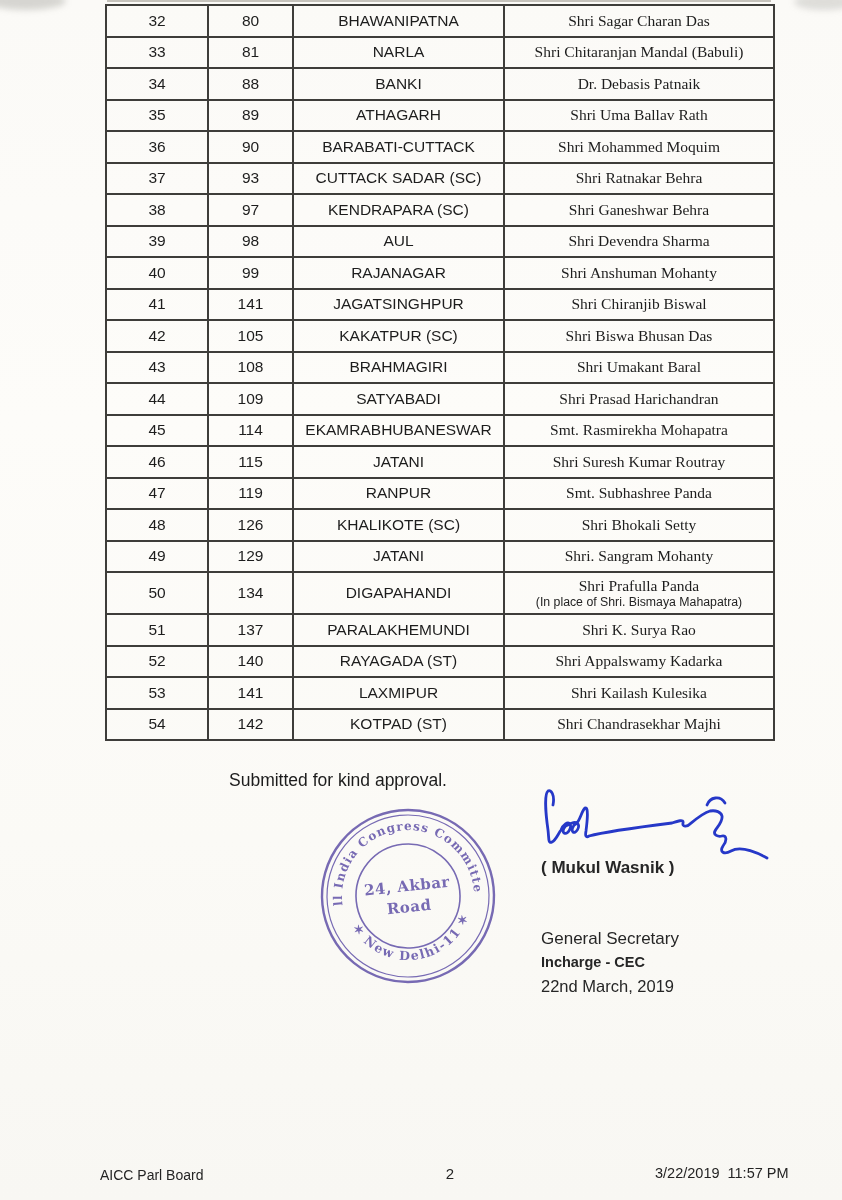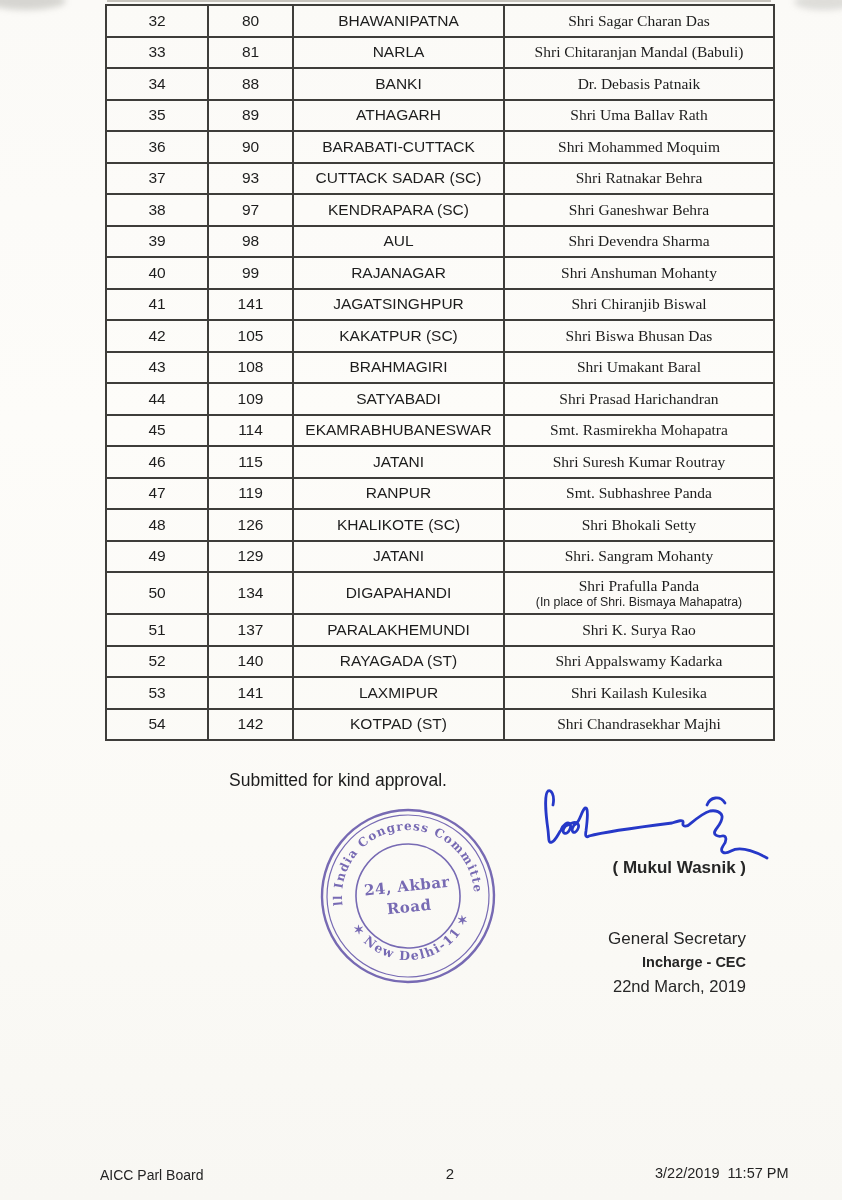--- a/index.html
+++ b/index.html
@@ -35,21 +35,21 @@
 
   
   .stamp{position:absolute;left:318px;top:806px;opacity:.92;}
   .stamp .ring{font-family:"DejaVu Serif",serif;font-size:12px;font-weight:700;letter-spacing:1.1px;fill:#6c5eae;}
   .stamp .ring-b{font-family:"DejaVu Serif",serif;font-size:12.5px;font-weight:700;letter-spacing:1.5px;fill:#6c5eae;}
   .stamp .ctr{font-family:"DejaVu Serif",serif;font-size:15px;font-weight:700;fill:#6c5eae;letter-spacing:.5px;}
 
   
   .signature{position:absolute;left:520px;top:780px;}
 
-  .sigblock{position:absolute;left:541px;top:856px;width:205px;text-align:right;color:#262626;}
+  .sigblock{position:absolute;left:541px;top:856px;width:205px;text-align:left;color:#262626;}
   .sigblock .sname{font-size:17px;font-weight:700;line-height:23px;}
   .sigblock .stitle{font-size:17px;font-weight:400;line-height:24px;margin-top:48px;}
   .sigblock .srole{font-size:14.5px;font-weight:600;line-height:23px;}
   .sigblock .sdate{font-size:16.5px;font-weight:400;line-height:24px;}
 
   .footer{position:absolute;left:0;top:1163px;width:842px;height:24px;font-weight:400;color:#242424;}
   .footer .f-left{position:absolute;left:100px;top:4px;font-size:14px;}
   .footer .f-page{position:absolute;left:400px;top:2px;width:100px;text-align:center;font-size:15px;}
   .footer .f-right{position:absolute;left:655px;top:2px;font-size:14.5px;white-space:pre;}
 </style>

